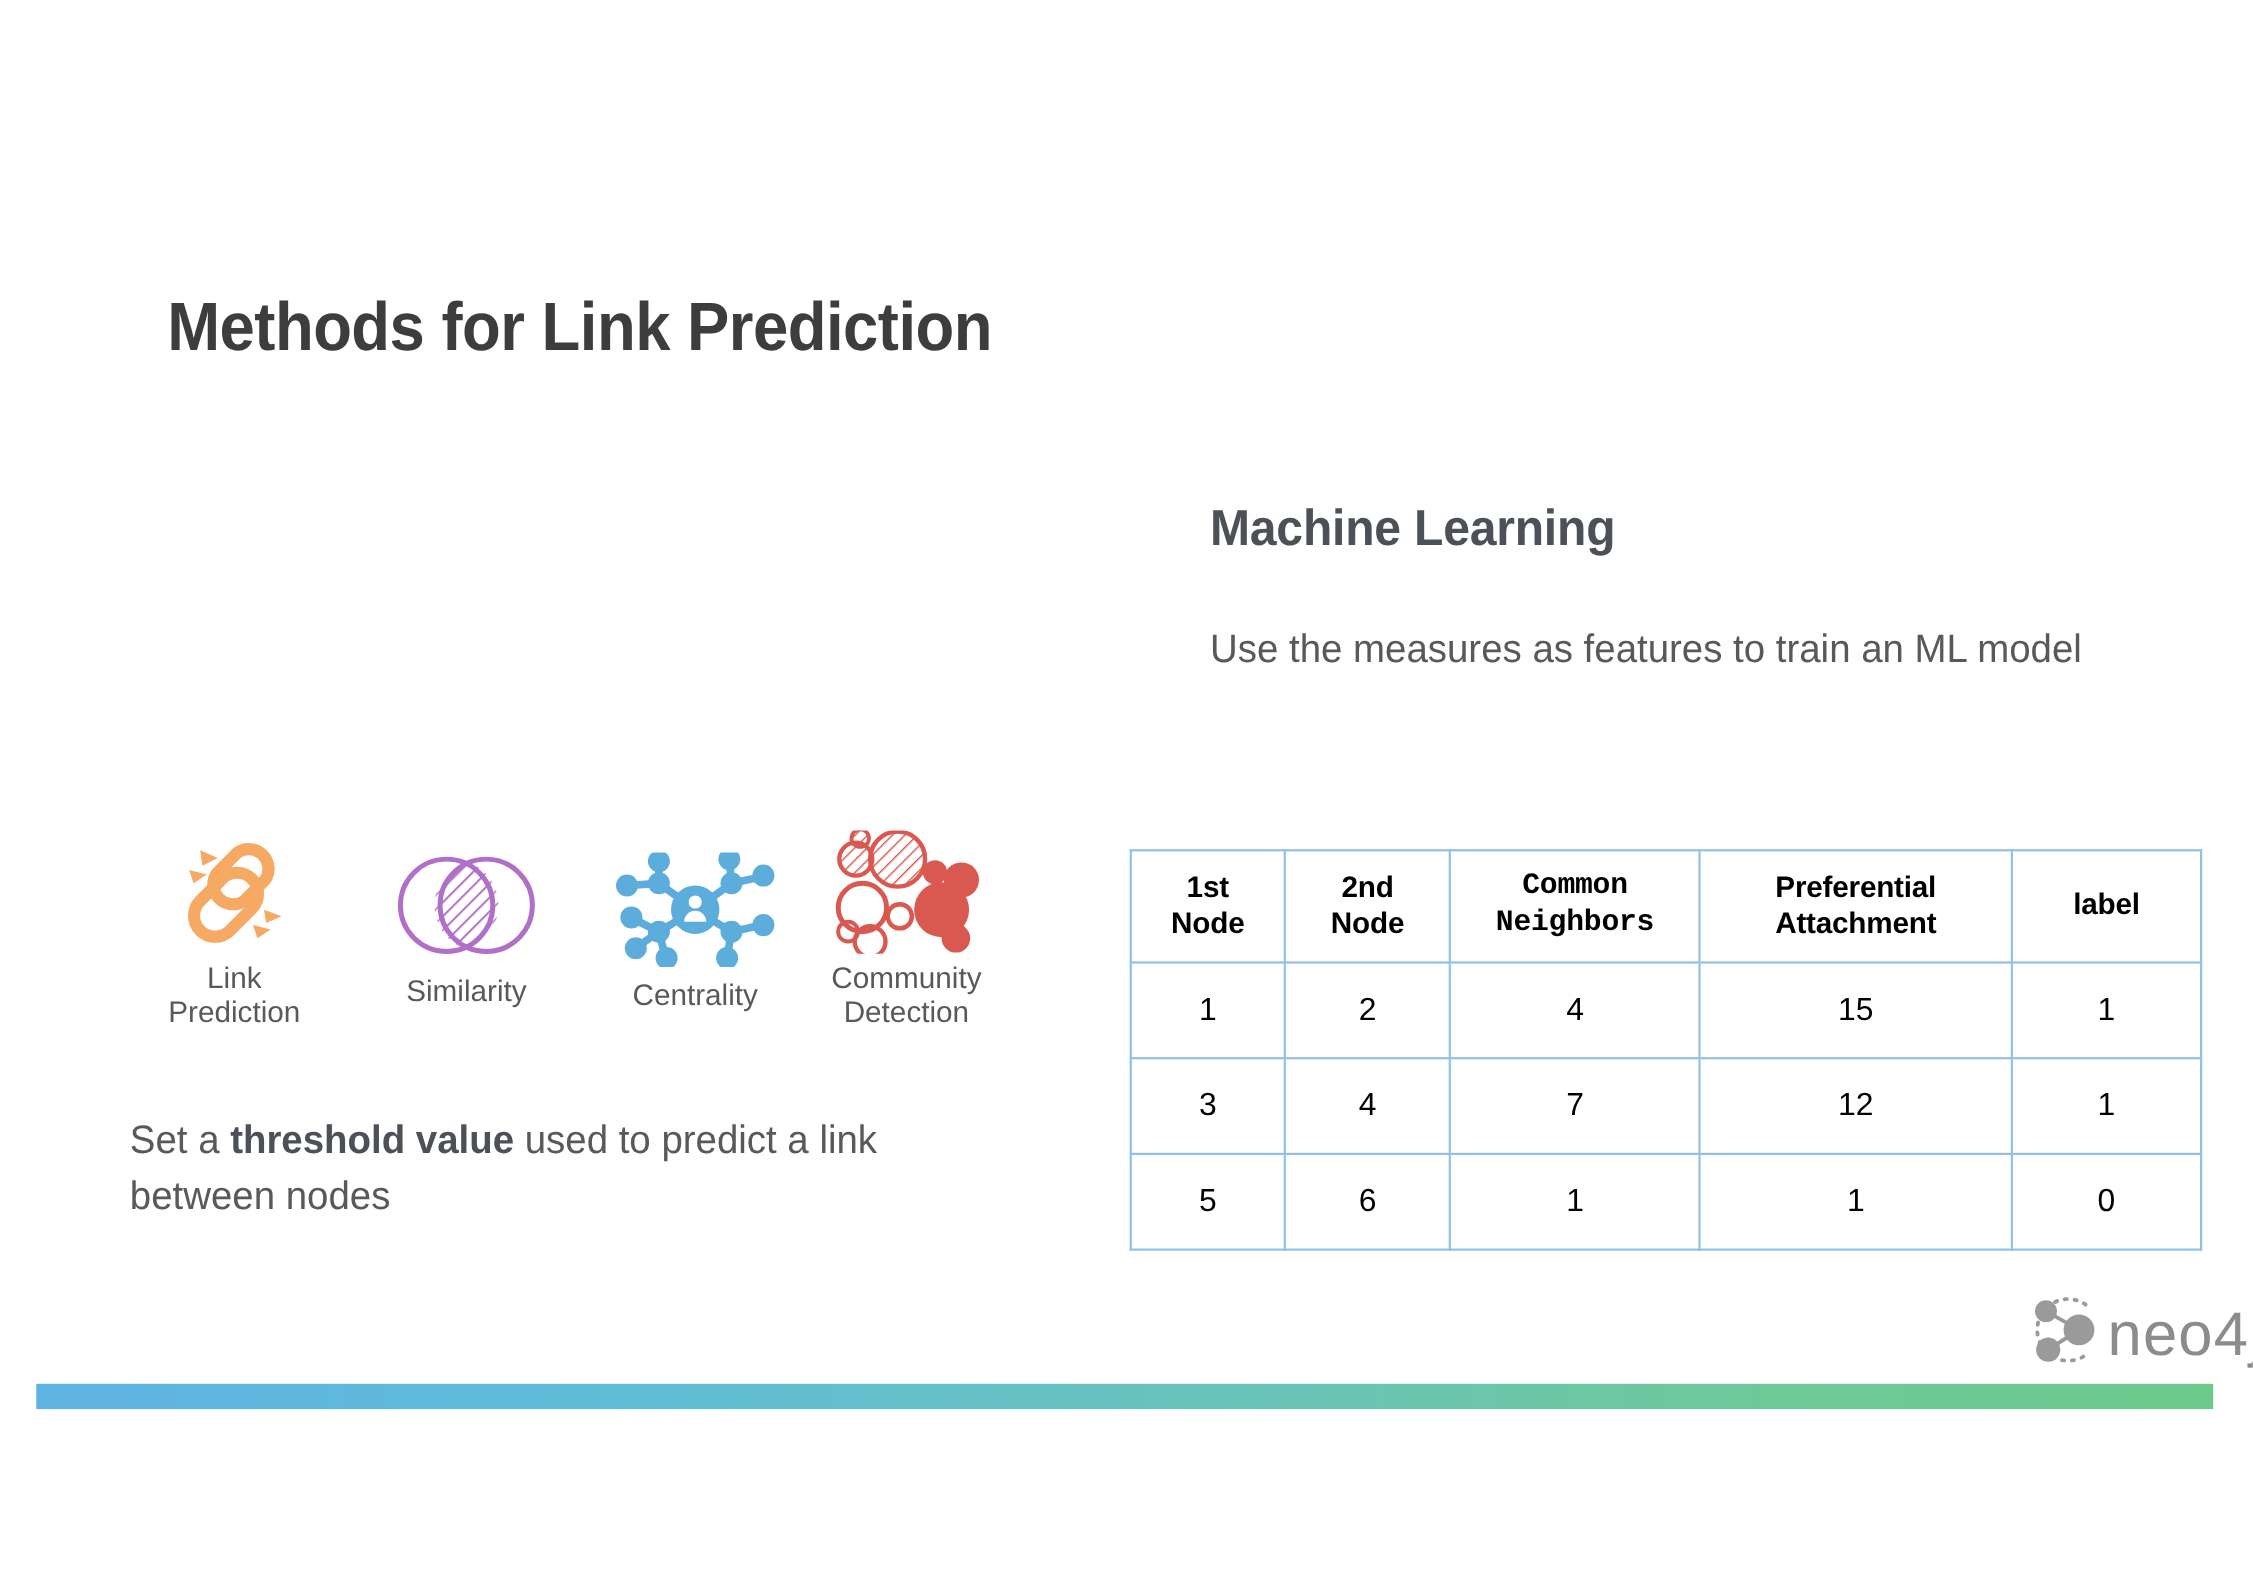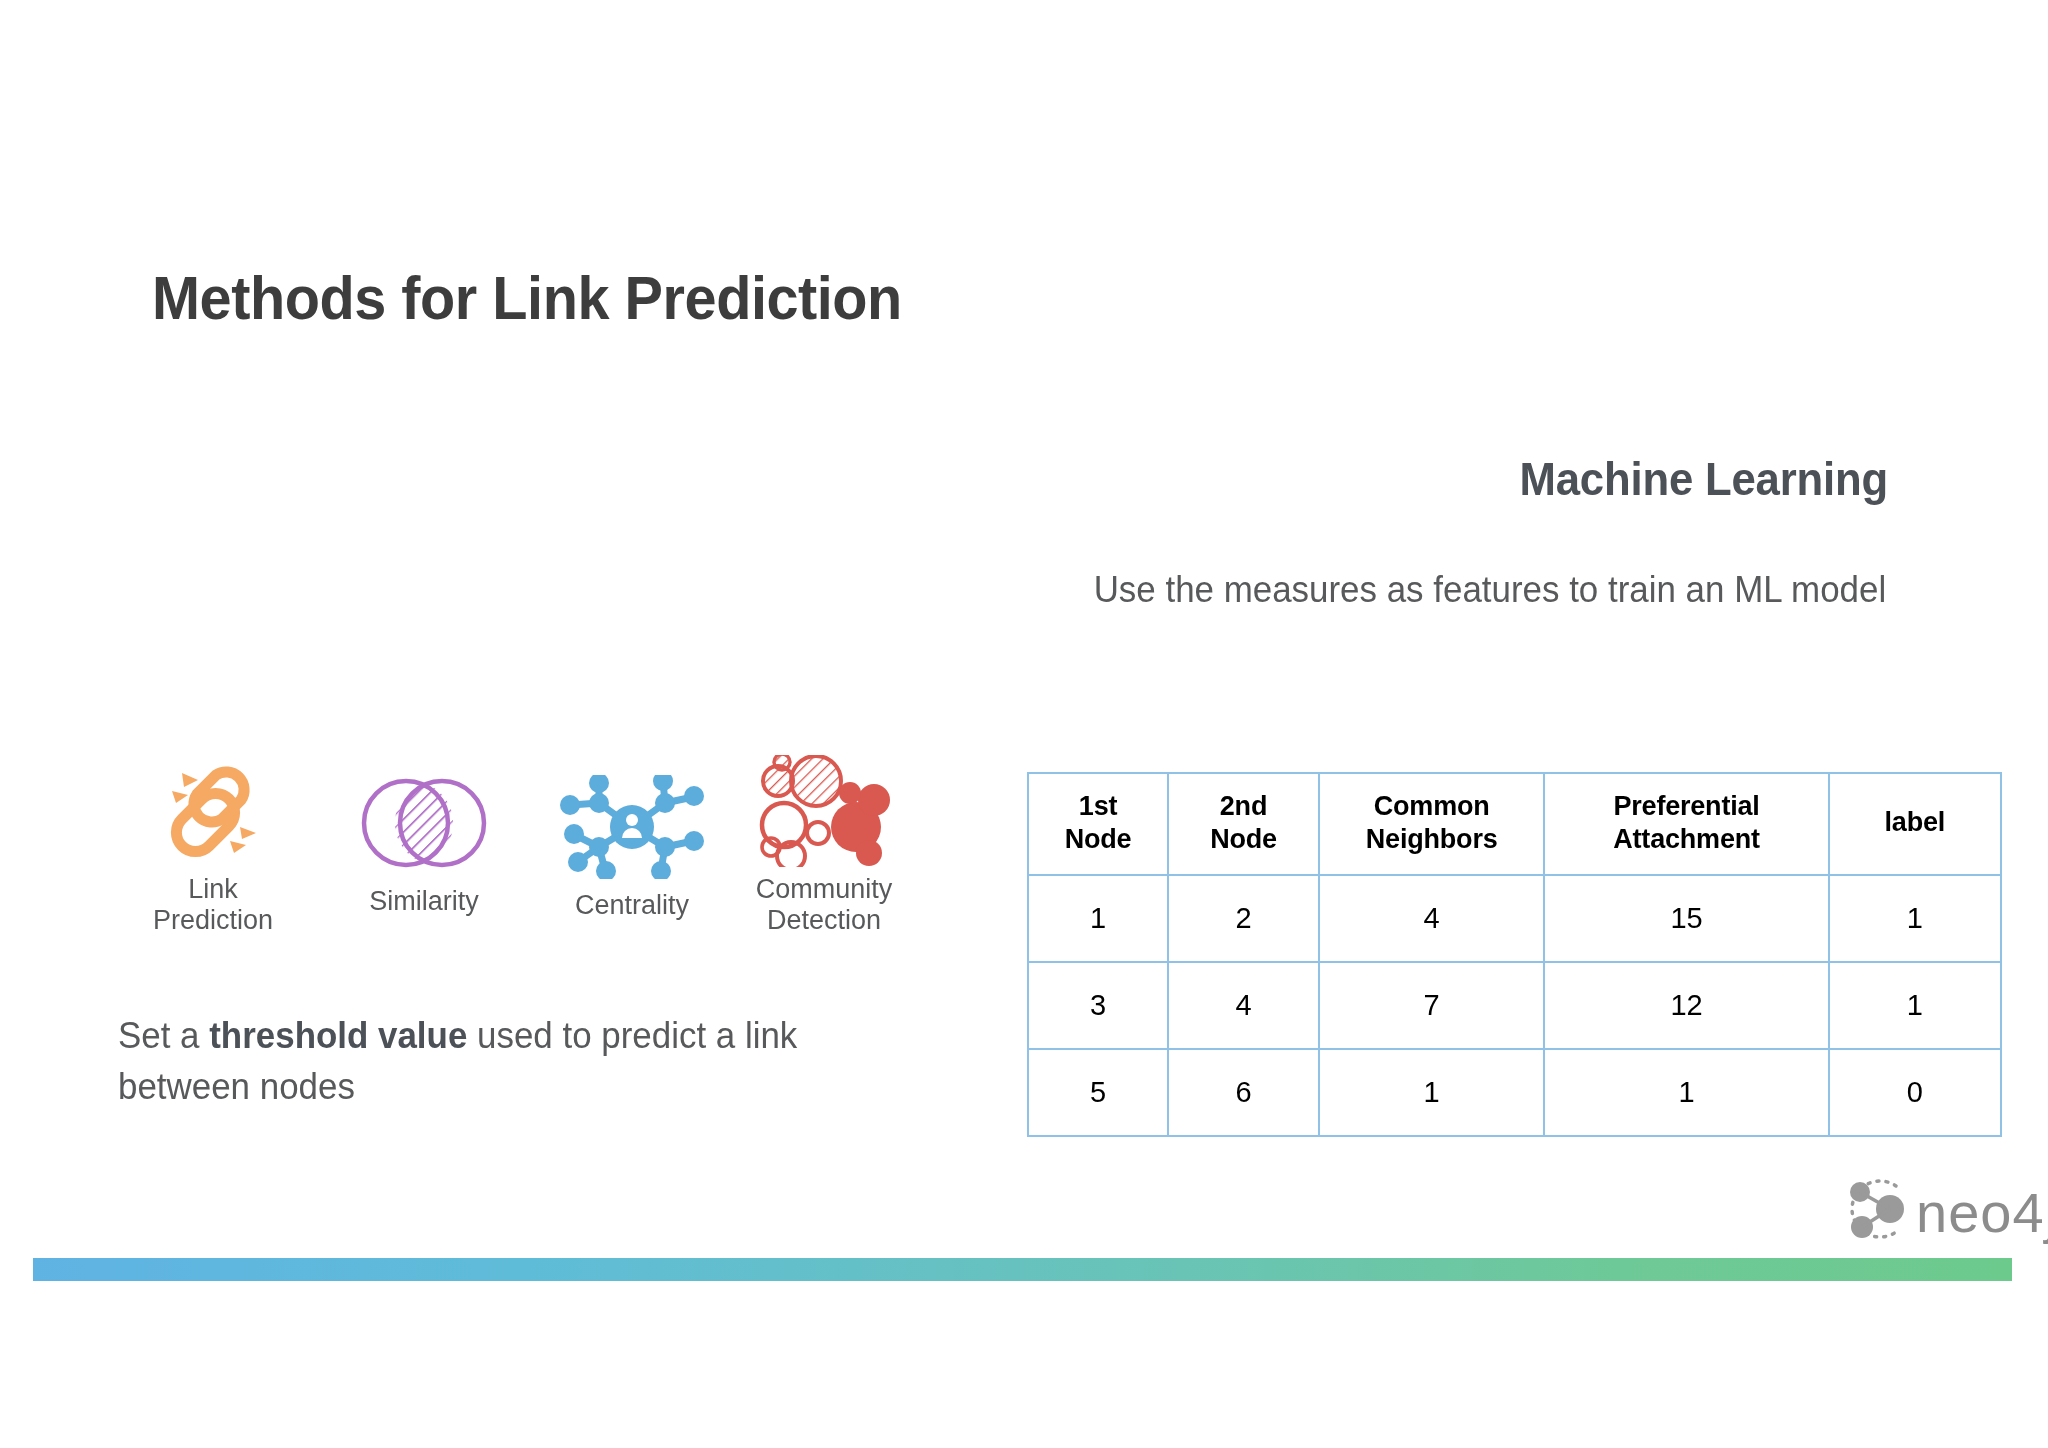--- a/index.html
+++ b/index.html
@@ -29,23 +29,22 @@
   }
 
   
   .col-left {
     position:absolute;
     left:118px; top:452px;
     width:830px;
   }
   .col-right {
     position:absolute;
-    left:1052px; top:452px;
+    left:1100px; top:452px;
     width:880px;
-    text-align:right;
   }
 
   .section-head {
     font-size:46px;
     font-weight:bold;
     color:#4c5158;
     letter-spacing:-0.2px;
     transform:scaleX(0.95);
     transform-origin:left center;
     white-space:nowrap;
@@ -112,21 +111,21 @@
     white-space:pre-line;
     letter-spacing:-0.2px;
   }
   .ml-table td {
     font-size:29px;
     font-weight:400;
     padding:26px 4px;
   }
   .c0 { width:148px; }
   .c1 { width:160px;border-radius:17px; }
-  .c2 { width:236px; }
+  .c2 { width:236px;font-family:Liberation Mono, monospace; }
   .c3 { width:300px; }
   .c4 { width:185px; }
 
   
   .logo {
     position:absolute;
     left:1838px; top:1176px;
     width:215px; height:68px;
     overflow:hidden;
   }

